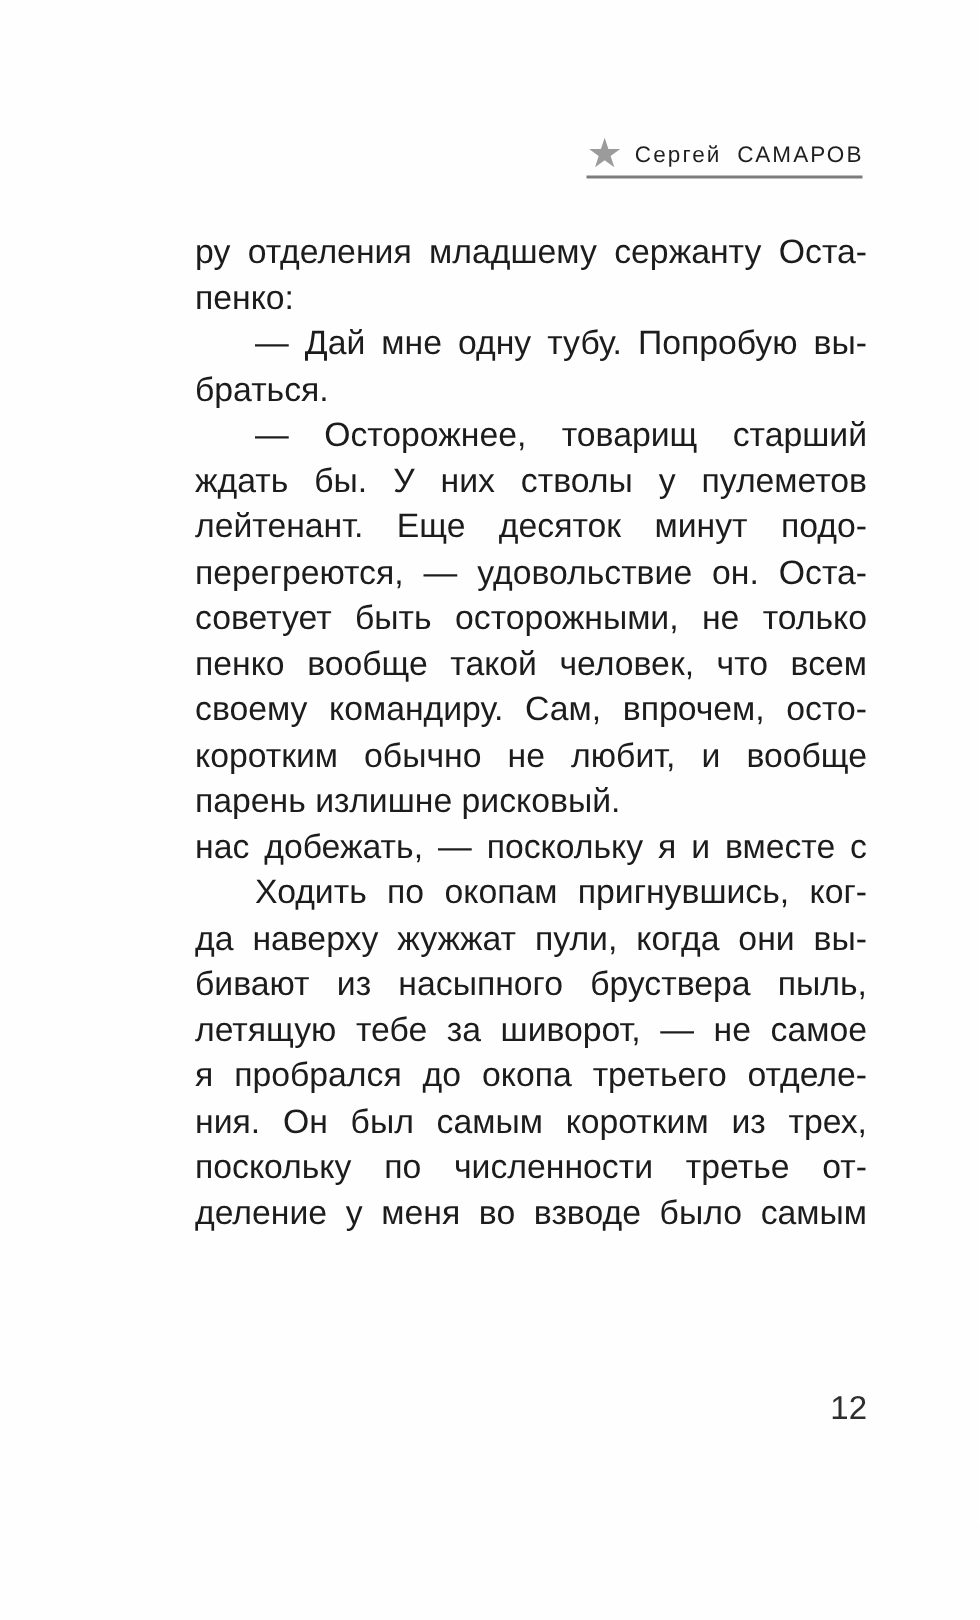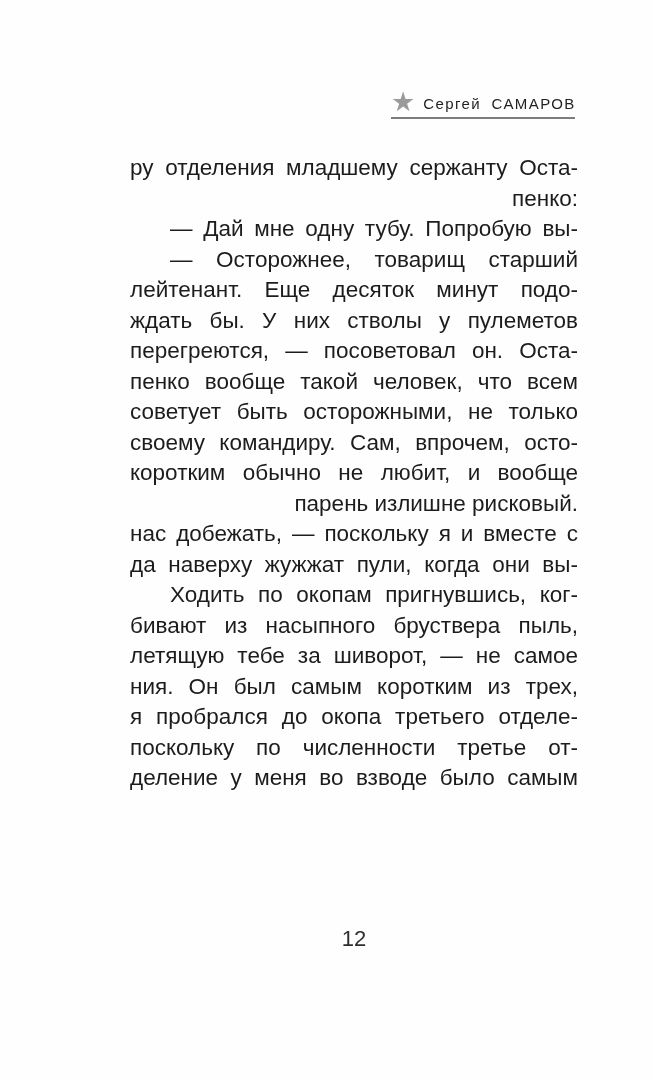--- a/index.html
+++ b/index.html
@@ -41,61 +41,62 @@
   }
   .body-text {
     position: absolute;
     left: 130px;
     top: 153px;
     width: 448px;
     color: var(--body-text, #1c1c1c);
     font-size: 22.5px;
     line-height: 30.5px;
   }
-  .line { text-align: right; }
+  .line { text-align: left; }
   .line.j {
     text-align: justify;
     text-align-last: justify;
   }
   .line.in { text-indent: 40px; }
   .page-number {
     position: absolute;
     left: 130px;
     top: 926px;
     width: 448px;
-    text-align: center;
+    text-align: right;
     font-size: 22px;
     color: var(--page-number, #2e2e2e);
   }
 </style>
 </head>
 <body>
 
 <div class="page">
   <div class="header">
     <span class="star">★</span>
     <span class="author">Сергей САМАРОВ</span>
   </div>
   <div class="body-text" id="lines">
       <div class="line j">ру отделения младшему сержанту Оста-</div>
       <div class="line">пенко:</div>
       <div class="line j in">— Дай мне одну тубу. Попробую вы-</div>
+      <div class="line">браться.</div>
       <div class="line j in">— Осторожнее, товарищ старший</div>
+      <div class="line j">ждать бы. У них стволы у пулеметов</div>
       <div class="line j">лейтенант. Еще десяток минут подо-</div>
-      <div class="line j">ждать бы. У них стволы у пулеметов</div>
-      <div class="line j">перегреются, — посоветовал он. Оста-</div>
+      <div class="line j">перегреются, — удовольствие он. Оста-</div>
+      <div class="line j">советует быть осторожными, не только</div>
       <div class="line j">пенко вообще такой человек, что всем</div>
-      <div class="line j">советует быть осторожными, не только</div>
       <div class="line j">своему командиру. Сам, впрочем, осто-</div>
       <div class="line j">коротким обычно не любит, и вообще</div>
       <div class="line">парень излишне рисковый.</div>
       <div class="line j">нас добежать, — поскольку я и вместе с</div>
+      <div class="line j in">Ходить по окопам пригнувшись, ког-</div>
       <div class="line j">да наверху жужжат пули, когда они вы-</div>
-      <div class="line j in">Ходить по окопам пригнувшись, ког-</div>
       <div class="line j">бивают из насыпного бруствера пыль,</div>
       <div class="line j">летящую тебе за шиворот, — не самое</div>
+      <div class="line j">я пробрался до окопа третьего отделе-</div>
       <div class="line j">ния. Он был самым коротким из трех,</div>
-      <div class="line j">я пробрался до окопа третьего отделе-</div>
       <div class="line j">поскольку по численности третье от-</div>
       <div class="line j">деление у меня во взводе было самым</div>
     </div>
   <div class="page-number">12</div>
 </div>
 
 </body></html>

